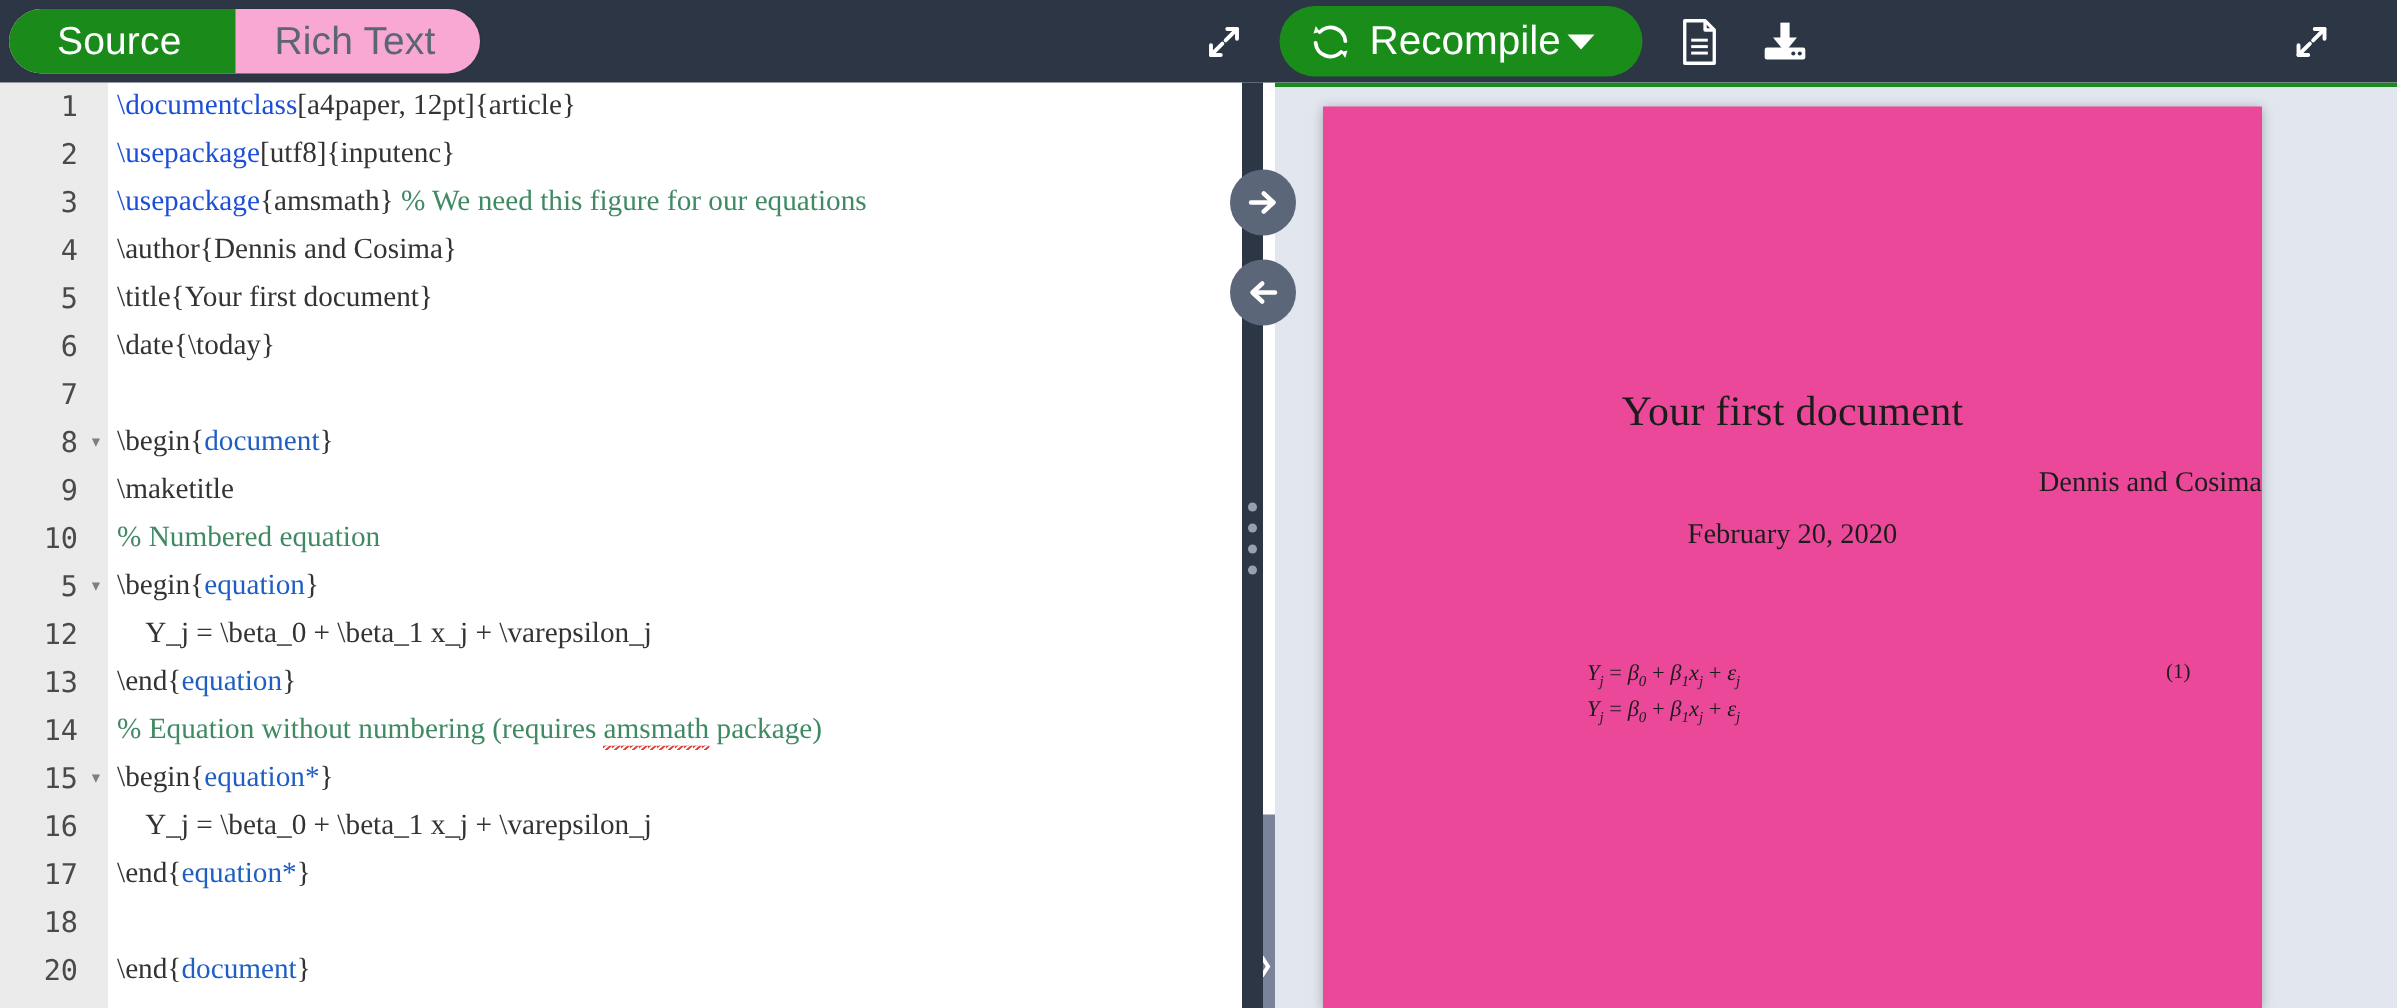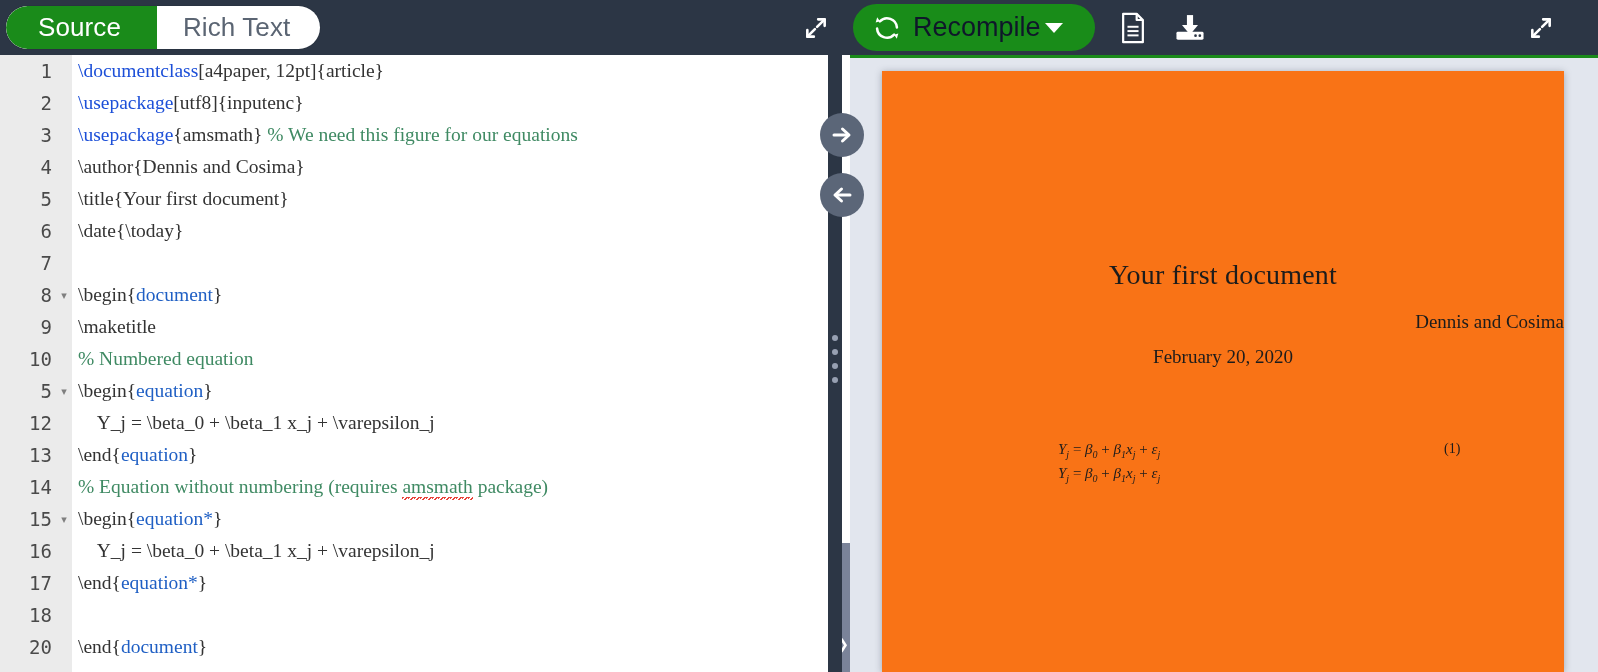--- a/index.html
+++ b/index.html
@@ -28,21 +28,21 @@
     background: #2c3645;
     z-index: 30;
   }
 
   
   .mode-toggle {
     position: absolute;
     top: 6px;
     left: 6px;
     height: 43px;
-    background: #ffffff;
+    background: #f9a8d4;
     border-radius: 22px;
     display: flex;
     align-items: stretch;
     overflow: hidden;
     box-shadow: 0 0 0 1px rgba(0,0,0,0.05);
   }
   .mode-btn {
     display: flex;
     align-items: center;
     justify-content: center;
@@ -83,21 +83,21 @@
     left: 853px;
     height: 47px;
     background: #198c19;
     border-radius: 24px;
     display: flex;
     align-items: center;
     cursor: pointer;
     padding: 0 6px 0 20px;
   }
   .recompile .rc-label {
-    color: #0f172a;
+    color: #ffffff;
     font-size: 27px;
     margin-left: 12px;
     white-space: nowrap;
   }
   .rc-caret {
     width: 0; height: 0;
     border-left: 9px solid transparent;
     border-right: 9px solid transparent;
     border-top: 10px solid #ffffff;
     margin-right: 26px;
@@ -251,23 +251,23 @@
   .pdf-accent {
     position: absolute;
     top: 0; left: 0;
     width: 756px; height: 3px;
     background: #1a8b1a;
   }
   .pdf-page {
     position: absolute;
     top: 16px;
     left: 40px;
-    width: 682px;
+    width: 626px;
     height: 601px;
-    background: #f97316;
+    background: #ec4899;
     box-shadow: 0 1px 7px rgba(40,50,70,0.35);
   }
   .pdf-title {
     margin-top: 188px;
     text-align: center;
     font-family: "Liberation Serif", serif;
     font-size: 28px;
     color: #1c1c1c;
     letter-spacing: 0.2px;
   }

